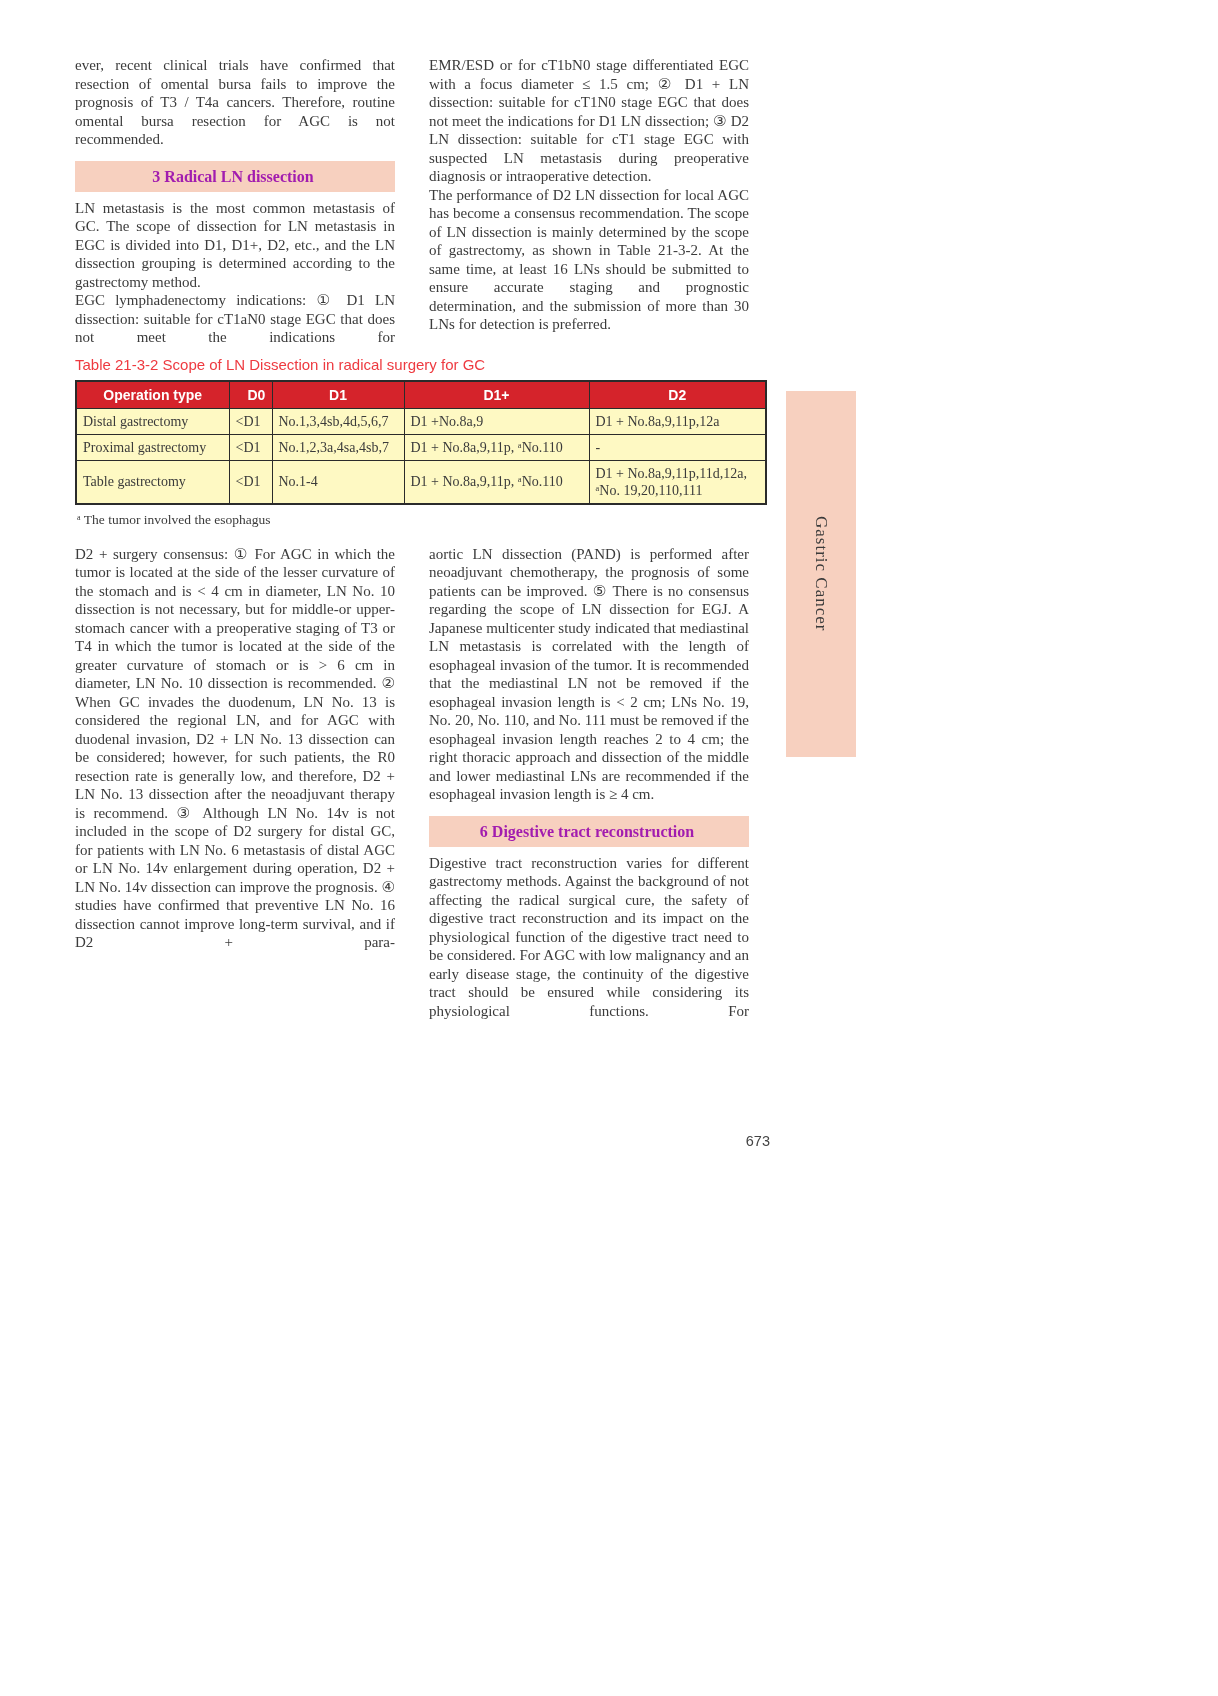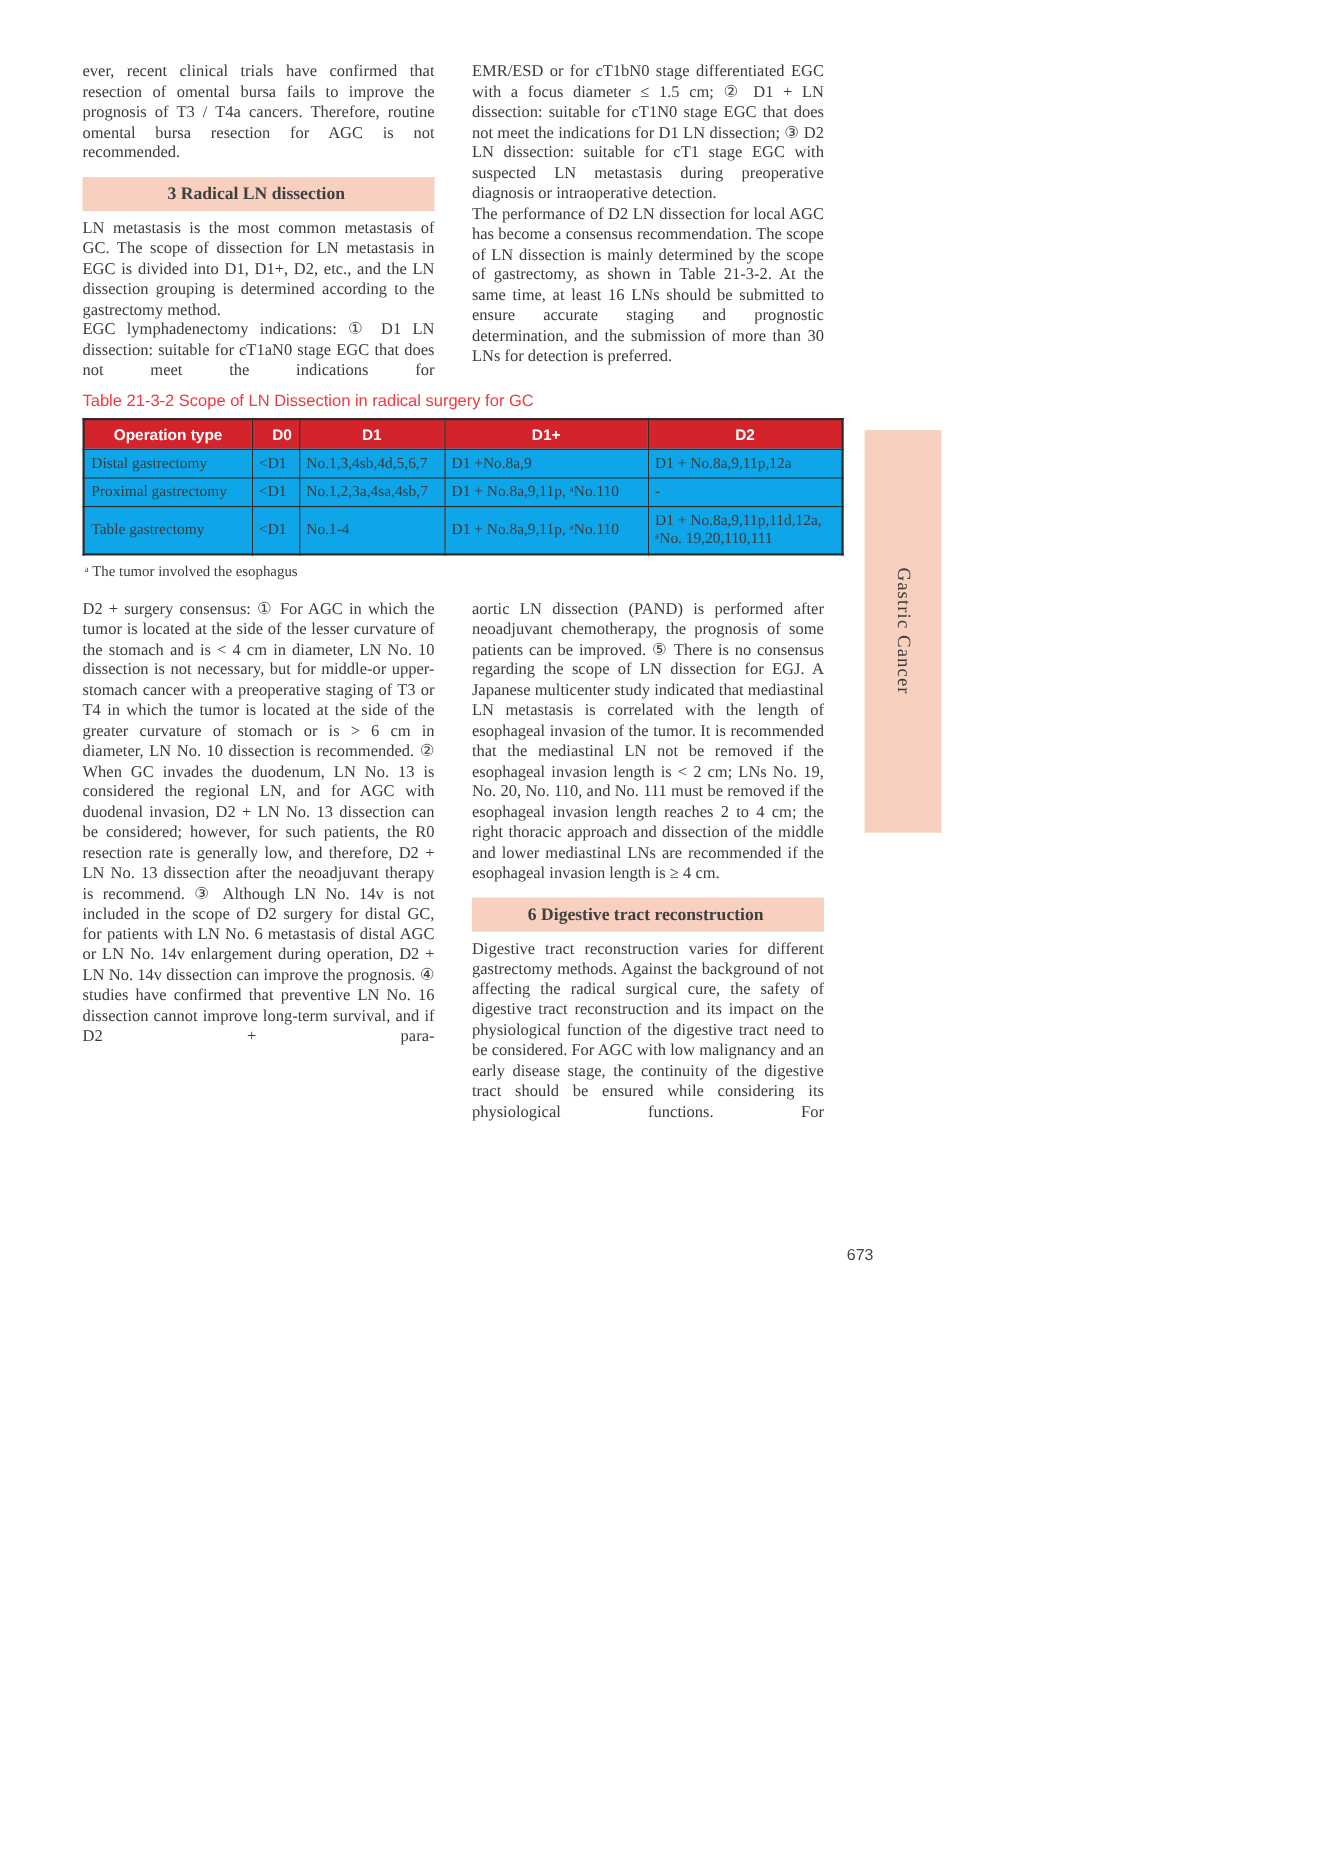--- a/index.html
+++ b/index.html
@@ -21,21 +21,21 @@
     font-size:15px;line-height:18.5px;
     text-align:justify;
     color:#3b3b3b;
   }
   .col p.cont{text-align-last:justify;}
   .sec-heading{
     background:#f7d0bf;
     text-align:center;
     font-weight:bold;
     font-size:16px;
-    color:#404040;
+    color:#a21caf;
     padding:7px 4px 6px 0;
     margin:12px 0 7px 0;
   }
   .table-block{width:690px;margin-top:9px;}
   .table-title{
     font-family:"Liberation Sans","DejaVu Sans",sans-serif;
     color:#ee3a40;
     font-size:15px;
     text-align:left;
     margin:0 0 7px 0;
@@ -51,21 +51,21 @@
     background:#d5232b;
     color:#ffffff;
     font-family:"Liberation Sans","DejaVu Sans",sans-serif;
     font-weight:bold;
     font-size:14px;
     text-align:center;
     border:1px solid #2b2b2b;
     padding:5px 18px;
   }
   table.ln-table td{
-    background:#0ea5e9;
+    background:#fef9c3;
     color:#3b3b3b;
     font-size:14px;
     font-family:"Liberation Serif","DejaVu Sans",serif;
     border:1px solid #2b2b2b;
     padding:4px 6px;
     vertical-align:middle;
     line-height:17px;
   }
   .footnote{
     font-size:13.5px;
@@ -80,21 +80,21 @@
     background:#f7d0bf;
     display:flex;align-items:center;justify-content:center;
     writing-mode:vertical-rl;
     text-orientation:mixed;
     font-size:17px;
     color:#3a3a3a;
     letter-spacing:1px;
   }
   .page-number{
     position:absolute;
-    left:724px;top:1133px;width:70px;
+    left:700px;top:1133px;width:70px;
     text-align:right;
     font-family:"Liberation Sans","DejaVu Sans",sans-serif;
     font-size:14.5px;color:#444444;
   }
 </style>
 </head>
 <body>
 
 <div class="page">
 

